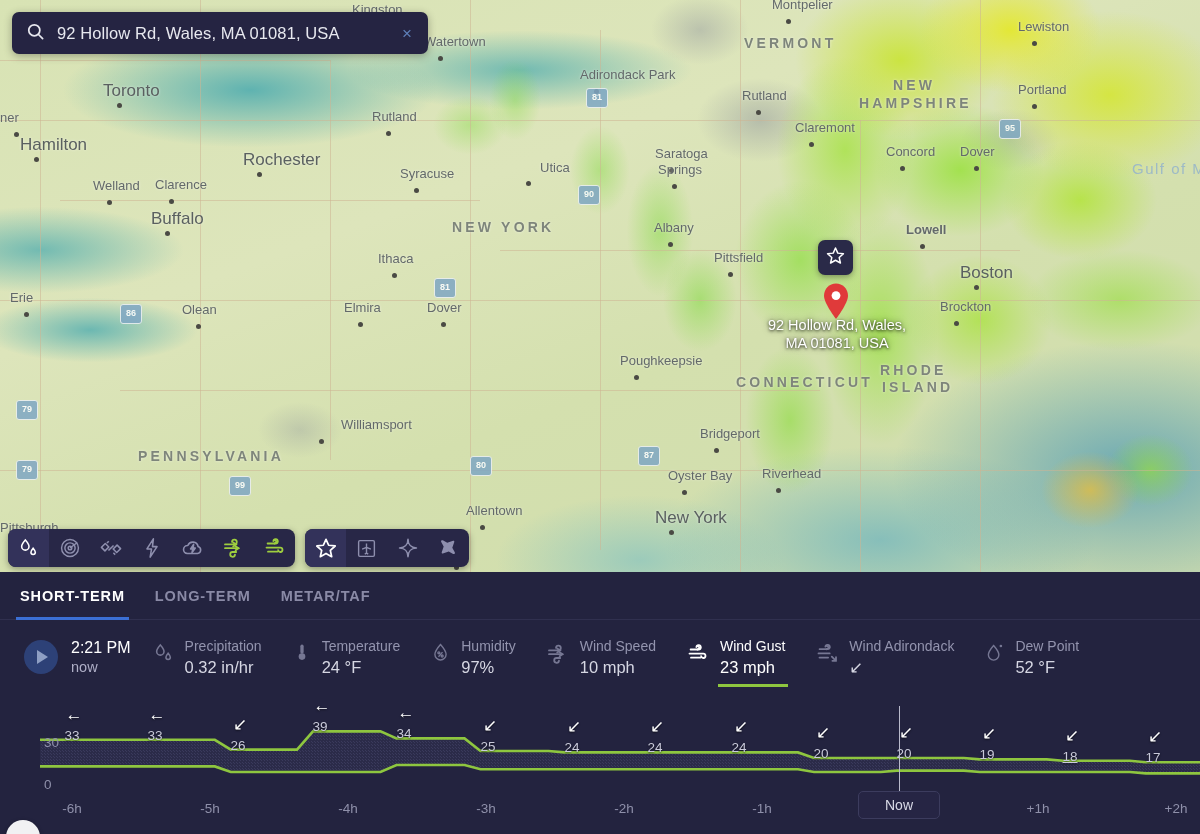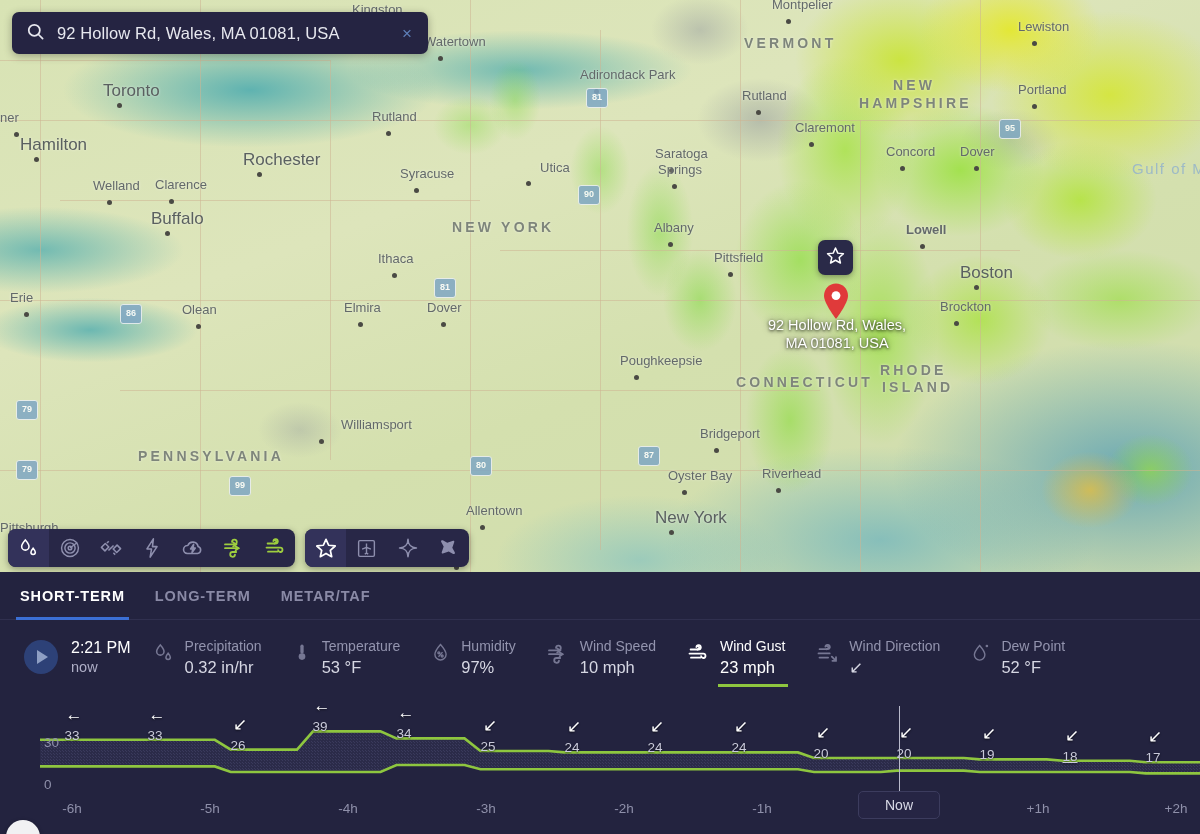--- a/index.html
+++ b/index.html
@@ -516,21 +516,21 @@
           </div>
           <div class="metric">
             <span class="mi" style="display: inline-flex;">
               <svg width="20" height="20" viewBox="0 0 24 24" fill="currentColor">
                 <rect x="10" y="3" width="4" height="11" rx="2"></rect>
                 <circle cx="12" cy="17.5" r="4"></circle>
               </svg>
             </span>
             <div>
               <div class="ml">Temperature</div>
-              <div class="mv">53 °F</div>
+              <div class="mv">24 °F</div>
             </div>
           </div>
           <div class="metric">
             <span class="mi" style="display: inline-flex;">
               <svg width="21" height="21" viewBox="0 0 24 24" fill="none" stroke="currentColor" stroke-width="1.6">
                 <path d="M12 2.8c0 0 6.4 7.3 6.4 11.3a6.4 6.4 0 0 1-12.8 0C5.6 10.1 12 2.8 12 2.8z"></path>
                 <circle cx="10.1" cy="12.4" r="1.1"></circle>
                 <circle cx="13.9" cy="16" r="1.1"></circle>
                 <path d="M14.3 11.6 L9.7 16.8"></path>
               </svg>
@@ -574,21 +574,21 @@
             <span class="mi" style="display: inline-flex;">
               <svg width="24" height="24" viewBox="0 0 24 24" fill="none" stroke="currentColor" stroke-width="1.8" stroke-linecap="round">
                 <path d="M4.6 7.2h8a2.2 2.2 0 1 0-2.2-2.5"></path>
                 <path d="M3.5 11.4h11.2"></path>
                 <path d="M4.5 15.6h8.6"></path>
                 <path d="M11.5 3.7l2.5 1.8 -2.5 1.8"></path>
                 <path d="M16.8 14.6 L21 18.8 M17.4 18.8h3.6v-3.6"></path>
               </svg>
             </span>
             <div>
-              <div class="ml">Wind Direction</div>
+              <div class="ml">Wind Adirondack</div>
               <div class="mv dir-arrow">↙</div>
             </div>
           </div>
           <div class="metric">
             <span class="mi" style="display: inline-flex;">
               <svg width="21" height="21" viewBox="0 0 24 24" fill="none" stroke="currentColor" stroke-width="1.6">
                 <path d="M11 4c0 0 6 6.9 6 10.7A6 6 0 0 1 5 14.7C5 10.9 11 4 11 4z"></path>
                 <circle cx="19.3" cy="4.6" r="1.5" fill="currentColor" stroke="none"></circle>
               </svg>
             </span>

